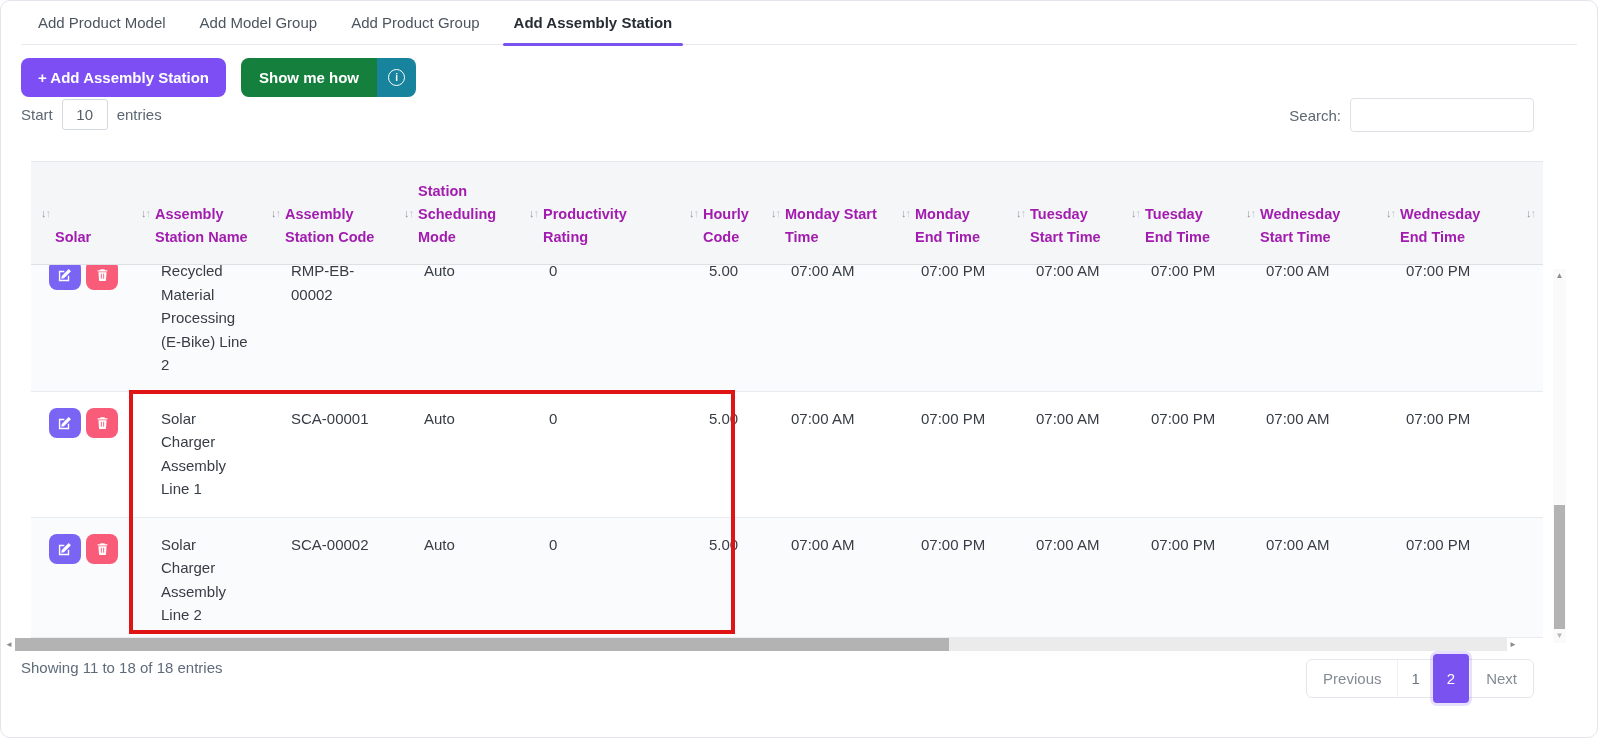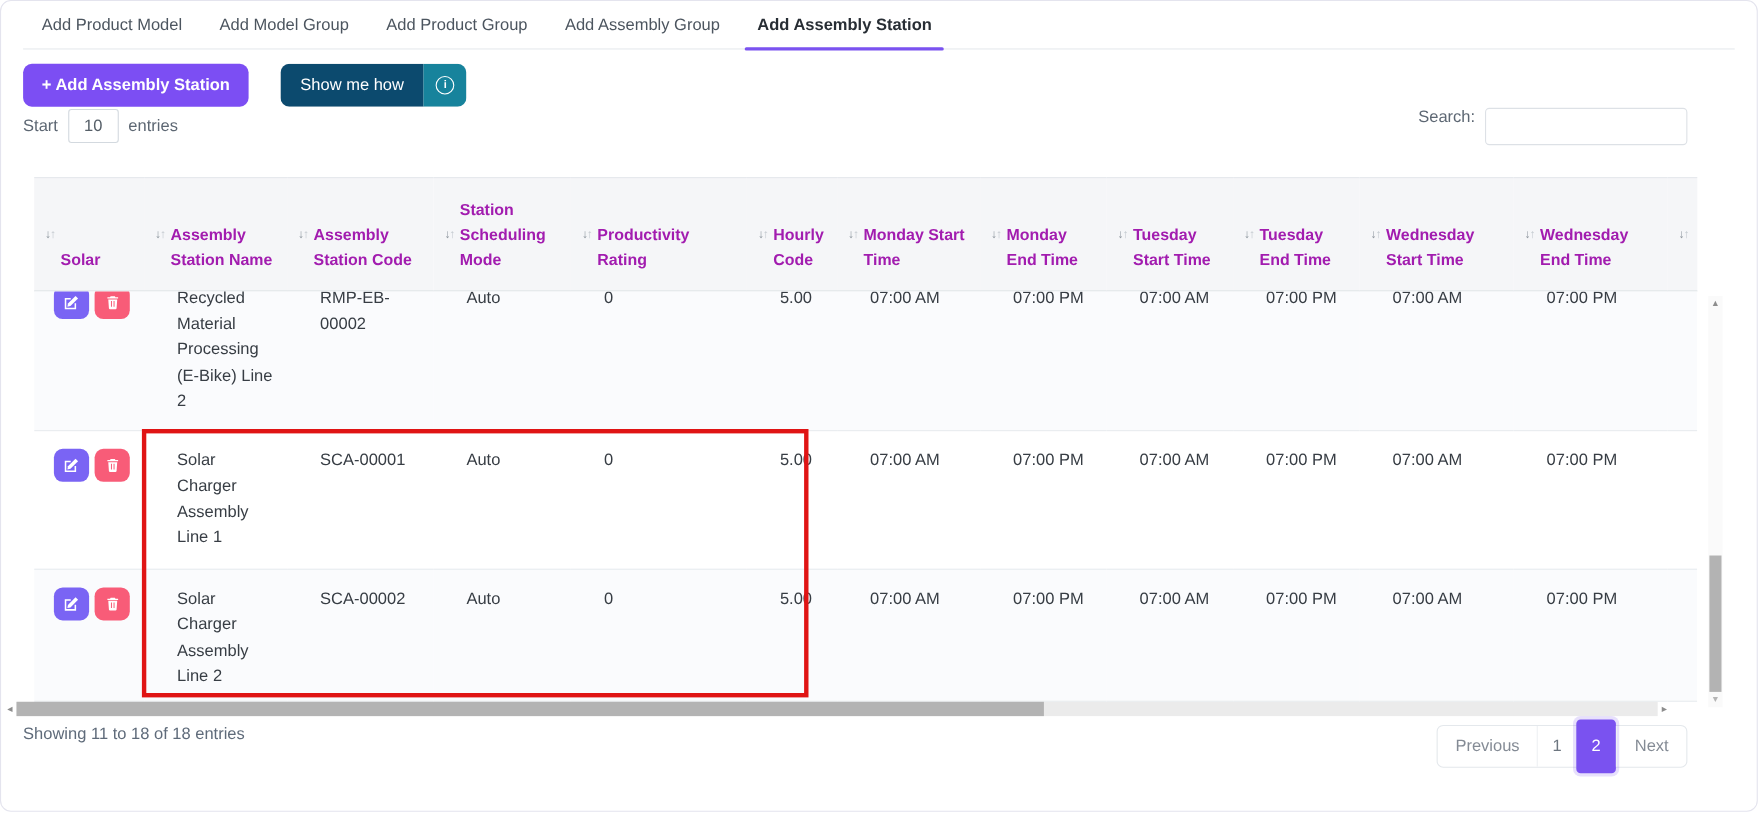--- a/index.html
+++ b/index.html
@@ -7,31 +7,31 @@
   #page { position:relative; width:1598px; height:738px; border:1px solid #e4e4ee; border-radius:10px; background:#fff; overflow:hidden;padding-left:12px; }
 
   
   .tabs-bar { position:absolute; top:0; left:0; right:0; height:45px; }
   .tabs-inner { margin:0 20px; border-bottom:1px solid #e6e9ed; height:44px; display:flex; }
   .tab { position:relative; padding:13px 17px 12px; font-size:15px; color:#4c555f; cursor:pointer; white-space:nowrap; }
   .tab.active { color:#272d34; font-weight:700; }
   .tab.active::after { content:""; position:absolute; left:6px; right:6px; bottom:-2px; height:3px; background:#7a52f0; border-radius:2px; }
 
   
-  .toolbar { position:absolute; top:57px; left:20px; display:flex; gap:29px; }
+  .toolbar { position:absolute; top:57px; left:20px; display:flex; gap:15px; }
   .btn-primary { height:39px; padding:0 17px; background:#7c4ef3; color:#fff; border:none; border-radius:8px; font-size:15px; font-weight:600; line-height:39px; cursor:pointer; font-family:inherit; }
   .btn-cyan { display:flex; height:39px; border:none; border-radius:8px; overflow:hidden; cursor:pointer; padding:0; font-family:inherit; }
-  .cyan-main { background:#0c4a6e; color:#fff; font-size:15px; font-weight:400; line-height:39px; padding:0 18px; }
+  .cyan-main { background:#15803d; color:#fff; font-size:15px; font-weight:700; line-height:39px; padding:0 18px; }
   .cyan-info { width:39px; background:#17839c; display:grid; place-items:center; }
   .info-circle { width:17px; height:17px; border:1.5px solid #fff; border-radius:50%; color:#fff; font-size:10px; font-weight:700; display:grid; place-items:center; font-style:normal; }
 
   
   .entries-control { position:absolute; top:98px; left:20px; display:flex; align-items:center; gap:9px; font-size:15px; color:#5d6773; }
   .entries-input { width:46px; height:31px; border:1px solid #d3d9df; border-radius:3px; text-align:center; font-size:15px; color:#565f68; font-family:inherit; }
-  .search-control { position:absolute; top:97px; right:63px; display:flex; align-items:flex-start; gap:9px; font-size:15px; color:#5d6773; }
+  .search-control { position:absolute; top:97px; right:63px; display:flex; align-items:center; gap:9px; font-size:15px; color:#5d6773; }
   .search-input { width:184px; height:34px; border:1px solid #dde1e6; border-radius:4px; font-size:15px; padding:0 8px; color:#3a4048; font-family:inherit; }
 
   
   .table-wrap { position:absolute; top:160px; left:30px; width:1512px; overflow:hidden; }
   table { border-collapse:collapse; table-layout:fixed; width:1545px; }
   col.c-action{width:100px} col.c-name{width:130px} col.c-code{width:133px} col.c-mode{width:125px}
   col.c-prod{width:160px} col.c-hourly{width:82px} col.c-t1{width:130px} col.c-t2{width:115px}
   col.c-t3{width:115px} col.c-t4{width:115px} col.c-t5{width:140px} col.c-t6{width:140px} col.c-next{width:60px}
 
   thead th { height:102px; vertical-align:bottom; padding:0 10px; background:#f5f6f8; border-top:1px solid #e4e7eb; border-bottom:1px solid #dde1e5; text-align:left; }
@@ -78,21 +78,20 @@
 </head>
 <body>
 
 <div id="page">
 
   <nav class="tabs-bar">
     <div class="tabs-inner">
       <div class="tab">Add Product Model</div>
       <div class="tab">Add Model Group</div>
       <div class="tab">Add Product Group</div>
-      <div class="tab">Add Assembly Group</div>
       <div class="tab active">Add Assembly Station</div>
     </div>
   </nav>
 
   <div class="toolbar">
     <button class="btn-primary">+ Add Assembly Station</button>
     <button class="btn-cyan">
       <span class="cyan-main">Show me how</span>
       <span class="cyan-info">
         <i class="info-circle">i</i>

